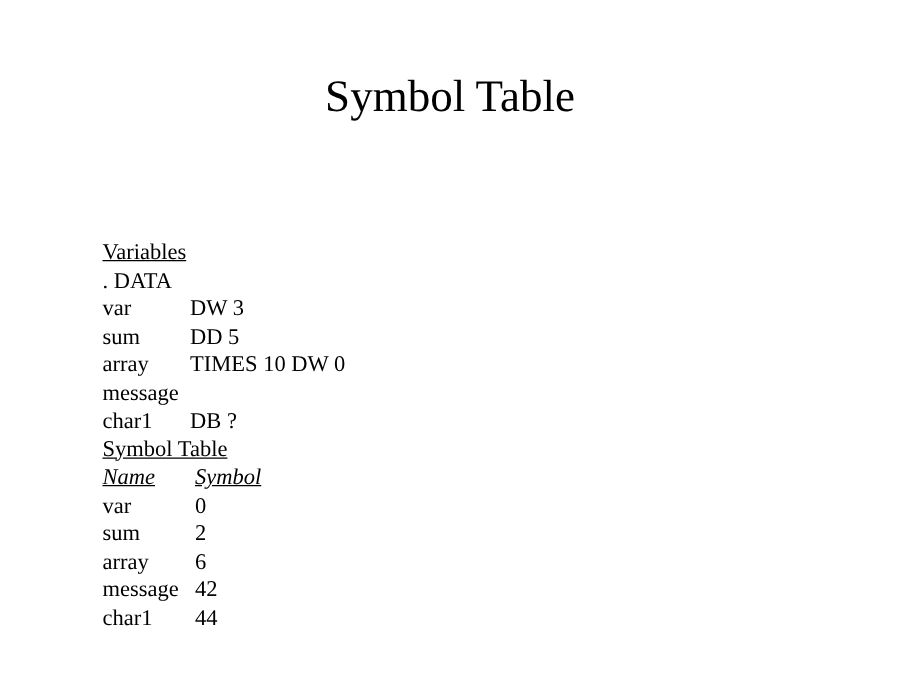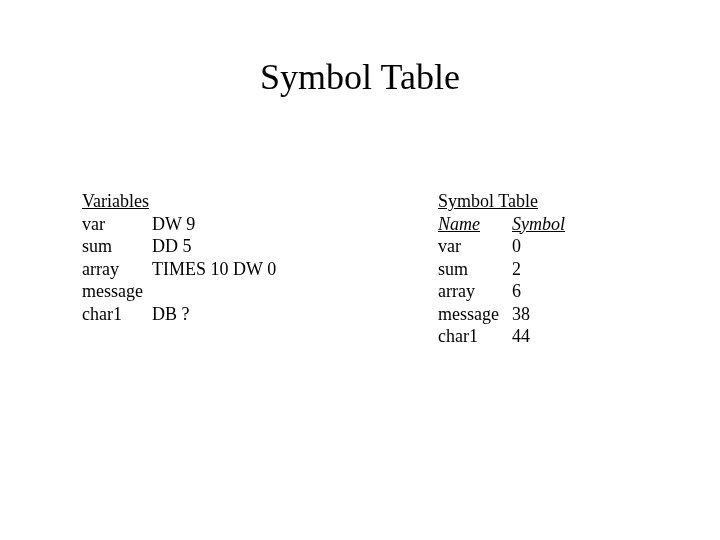--- a/index.html
+++ b/index.html
@@ -25,21 +25,21 @@
     text-align: center;
     font-size: 36px;
     font-weight: normal;
   }
   .content {
     position: absolute;
     top: 190px;
     left: 82px;
     right: 82px;
     display: flex;
-    flex-direction: row;
+    flex-direction: column;
     justify-content: space-between;
   }
   .col {
     font-size: 18px;
     line-height: 1.25;
   }
   .col-left {
     width: 280px;
   }
   .col-right {
@@ -83,23 +83,24 @@
 <body>
 
 <div class="slide">
 
   <div class="title">Symbol Table</div>
 
   <div class="content">
 
     <div class="col col-left">
       <div class="heading">Variables</div>
+      <div>. DATA</div>
       <div class="row">
         <span class="var-name">var</span>
-        <span class="var-def">DW 9</span>
+        <span class="var-def">DW 3</span>
       </div>
       <div class="row">
         <span class="var-name">sum</span>
         <span class="var-def">DD 5</span>
       </div>
       <div class="row">
         <span class="var-name">array</span>
         <span class="var-def">TIMES 10 DW 0</span>
       </div>
       <div class="row">
@@ -124,21 +125,21 @@
       <div class="row">
         <span class="sym-name">sum</span>
         <span class="sym-offset">2</span>
       </div>
       <div class="row">
         <span class="sym-name">array</span>
         <span class="sym-offset">6</span>
       </div>
       <div class="row">
         <span class="sym-name">message</span>
-        <span class="sym-offset">38</span>
+        <span class="sym-offset">42</span>
       </div>
       <div class="row">
         <span class="sym-name">char1</span>
         <span class="sym-offset">44</span>
       </div>
     </div>
 
   </div>
 </div>
 

